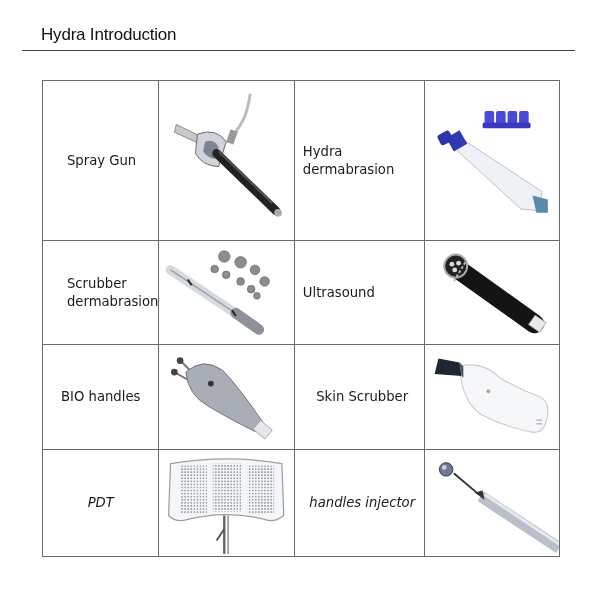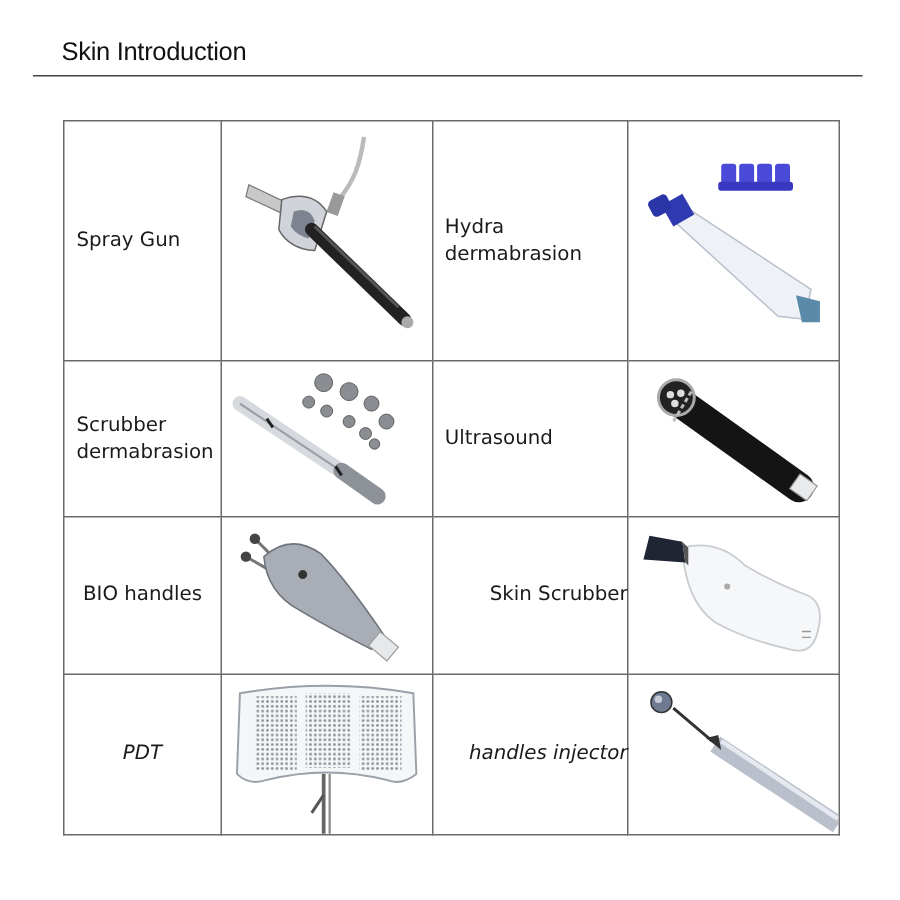--- a/index.html
+++ b/index.html
@@ -2,38 +2,38 @@
 <html><head>
 <meta charset="utf-8">
 <style>
   html, body { margin: 0; padding: 0; background: #ffffff; }
   body { width: 600px; height: 600px; position: relative; overflow: hidden; font-family: "Liberation Sans", "DejaVu Sans", sans-serif; color: #111; }
   .title { position: absolute; left: 41px; top: 25px; font-size: 17px; font-weight: 400; color: #111; letter-spacing: -0.2px; }
   .rule { position: absolute; left: 22px; top: 50px; width: 553px; height: 1px; background: #444; }
   table.grid { position: absolute; left: 42px; top: 80px; border-collapse: collapse; width: 518px; }
   table.grid td { border: 1.5px solid #6a6a6a; padding: 0; vertical-align: middle; }
   td.label { font-family: "DejaVu Sans", sans-serif; font-size: 13.2px; color: #1a1a1a; line-height: 18px; }
-  td.label.c1 { width: 105px; text-align: left; padding-left: 8px; box-sizing: border-box; }
+  td.label.c1 { width: 105px; text-align: left; padding-left: 24px; box-sizing: border-box; }
   td.label.c1.center { text-align: center; padding-left: 0; border-radius: 25px; }
   td.label.c3 { width: 131px; text-align: left; padding-left: 8px; box-sizing: border-box; }
-  td.label.c3.center { text-align: right; padding-left: 6px; }
+  td.label.c3.center { text-align: center; padding-left: 6px; }
   td.img { position: relative; overflow: hidden; }
   td.img.c2 { width: 140px; }
   td.img.c4 { width: 140px; }
   tr.r1 td { height: 159px; }
   tr.r2 td { height: 103px; }
   tr.r3 td { height: 104px; }
   tr.r4 td { height: 106px; font-style: italic; }
   .pic { position: absolute; inset: 0; }
   .pic svg { width: 100%; height: 100%; display: block; }
 </style>
 </head>
 <body>
 
-<div class="title">Skin Introduction</div>
+<div class="title">Hydra Introduction</div>
 <div class="rule"></div>
 
 <table class="grid">
   <tbody>
       <tr class="r1">
     <td class="label c1"><span>Spray Gun</span></td>
     <td class="img c2">
       <div class="pic">
         <svg viewBox="0 0 140 159">
           <path d="M95 10 C 92 30, 88 40, 78 52" stroke="#bbb" stroke-width="3" fill="none"></path>

